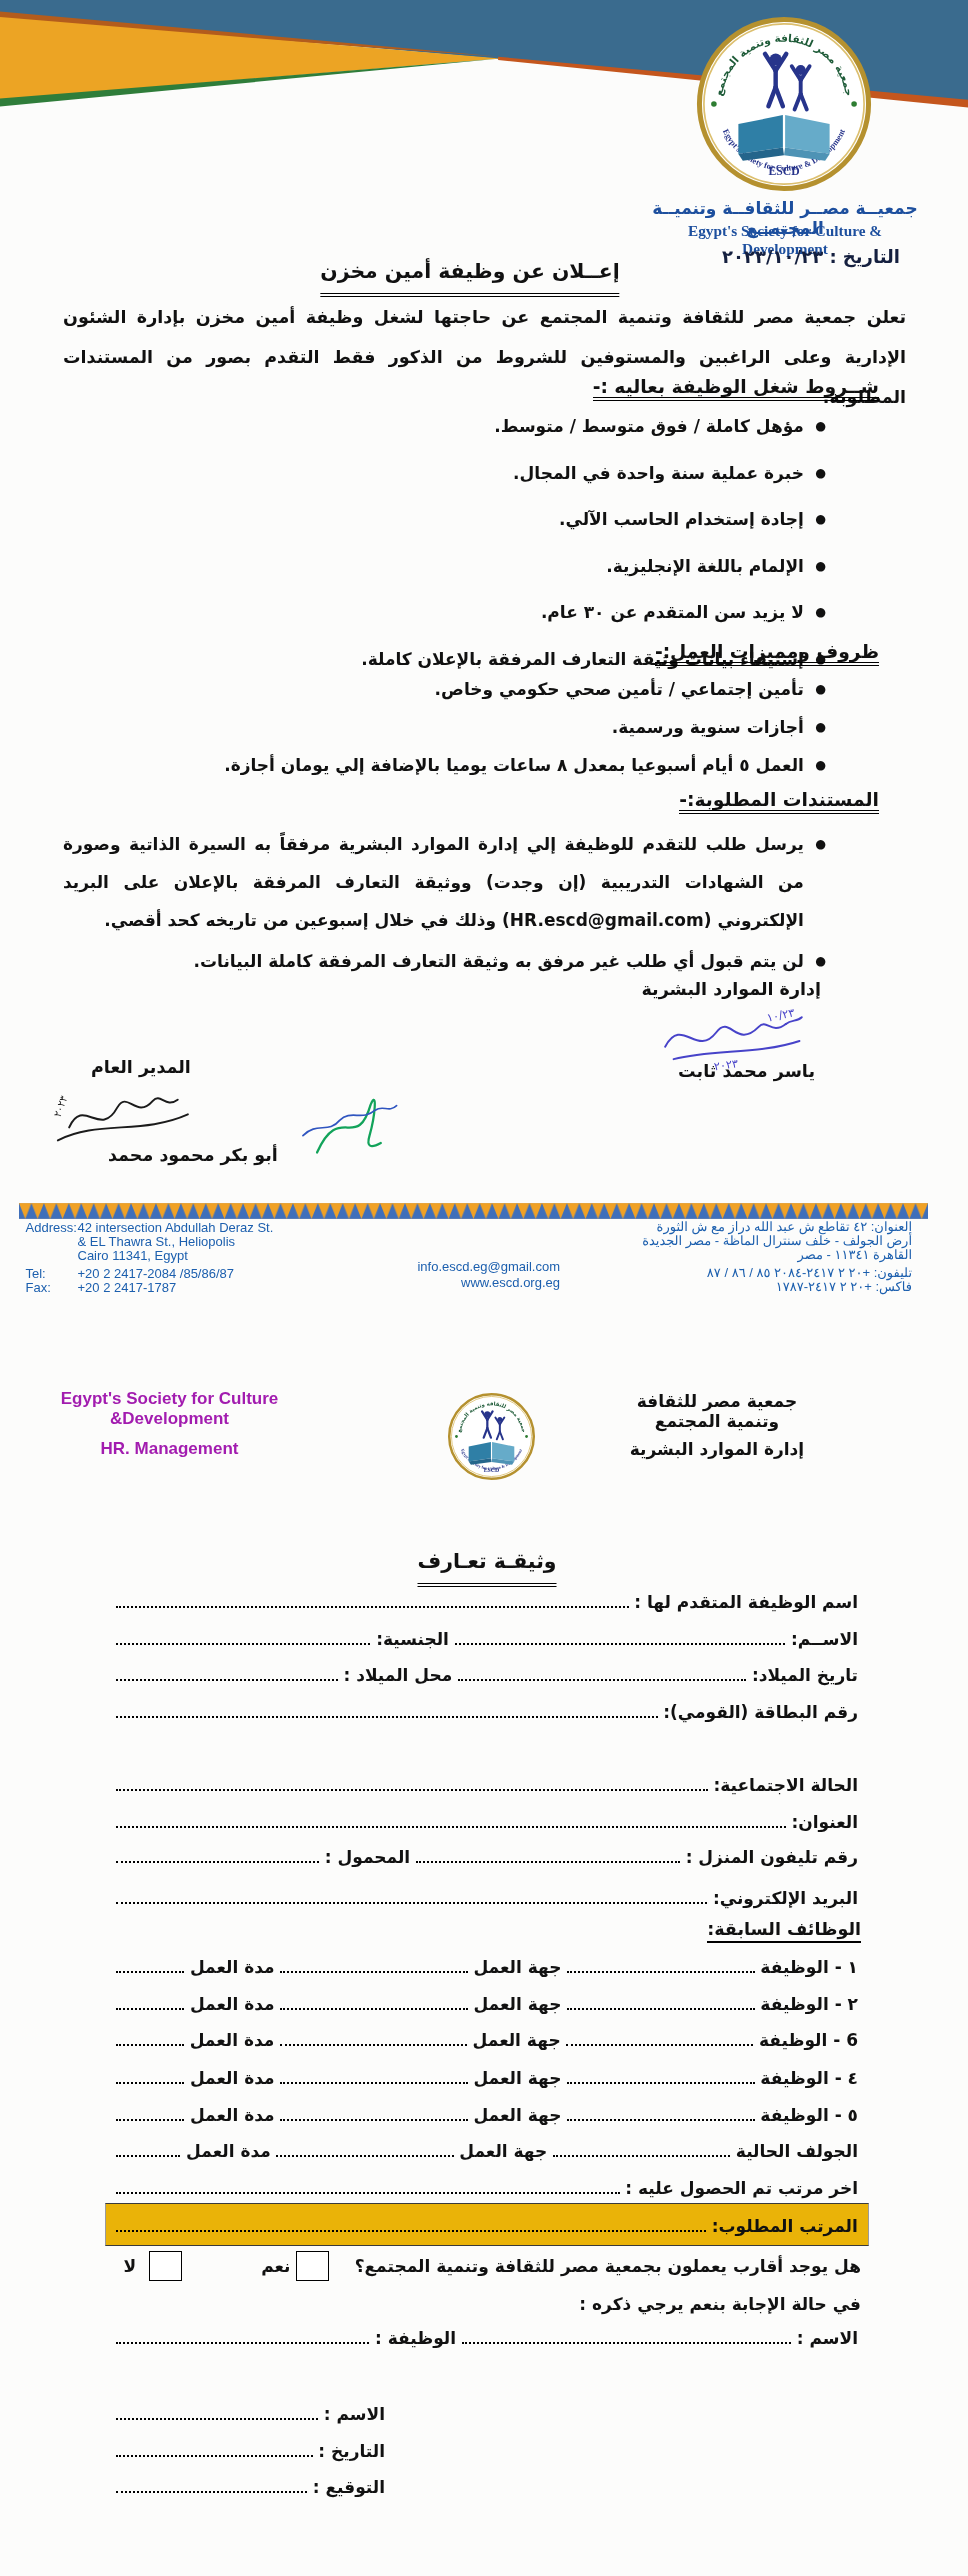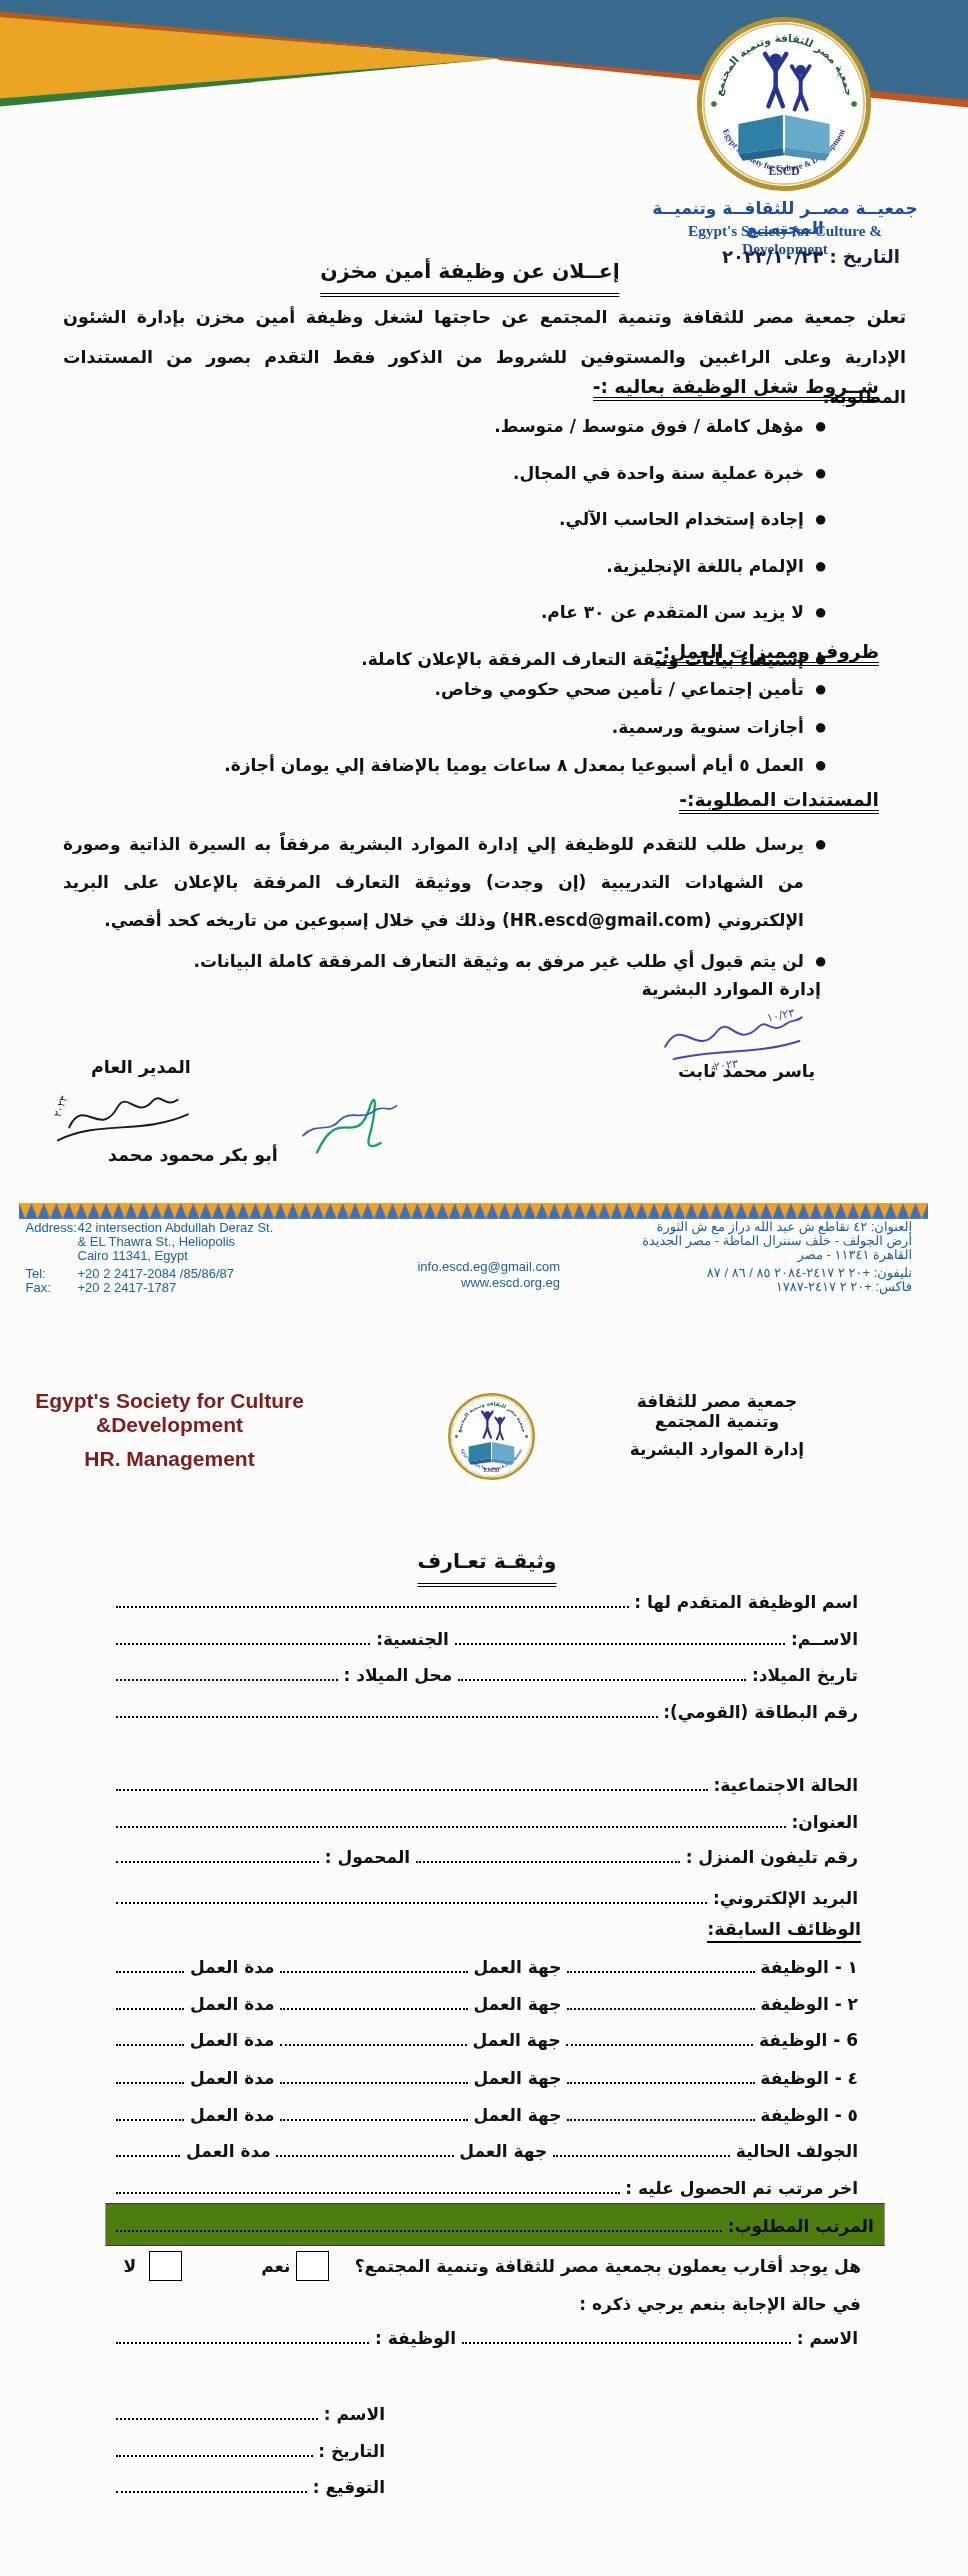--- a/index.html
+++ b/index.html
@@ -24,23 +24,23 @@
   .lead.f13{flex:1.3 1 auto;}
   .lead.f22{flex:2.2 1 auto;}
   .lead.f1{flex:1 1 auto;}
   .lead.fs{flex:0.8 1 auto;}
   .flabel{padding-left:5.7px;}
   .fmid{padding:0 5.7px;}
   .ckbx{display:inline-block;width:31px;height:28px;border:1.7px solid #000;background:#fff;}
   .foot-en{font-family:"Liberation Sans",sans-serif;font-size:13px;color:#1c5fae;line-height:14px;}
   .foot-row{display:flex;}
   .foot-lab{width:52px;flex:0 0 52px;}
-  .graybox{background:#4d7c0f;border-top:1.7px solid #3a3a3a;border-bottom:1.7px solid #3a3a3a;
-           border-left:1.1px solid #9a9a9a;border-right:1.1px solid #9a9a9a;padding-left:16px;}
-  .pg2h{font-family:"Liberation Sans",sans-serif;font-weight:bold;font-size:21px;color:#7f1d1d;}
+  .graybox{background:#eab308;border-top:1.7px solid #3a3a3a;border-bottom:1.7px solid #3a3a3a;
+           border-left:1.1px solid #9a9a9a;border-right:1.1px solid #9a9a9a;}
+  .pg2h{font-family:"Liberation Sans",sans-serif;font-weight:bold;font-size:17px;color:#a21caf;}
 </style>
 </head>
 <body>
 
 <div class="sheet">
 
   <svg class="r" style="left:0;top:0" width="969" height="204" viewBox="0 0 1712 360">
     <polygon points="0,0 1712,0 1712,178 0,26" fill="#3a6b8e"></polygon>
     <polygon points="880,100 1712,176 1712,190 880,106" fill="#c4561d"></polygon>
     <polygon points="0,20 884,100 0,36" fill="#b35c1c"></polygon>

